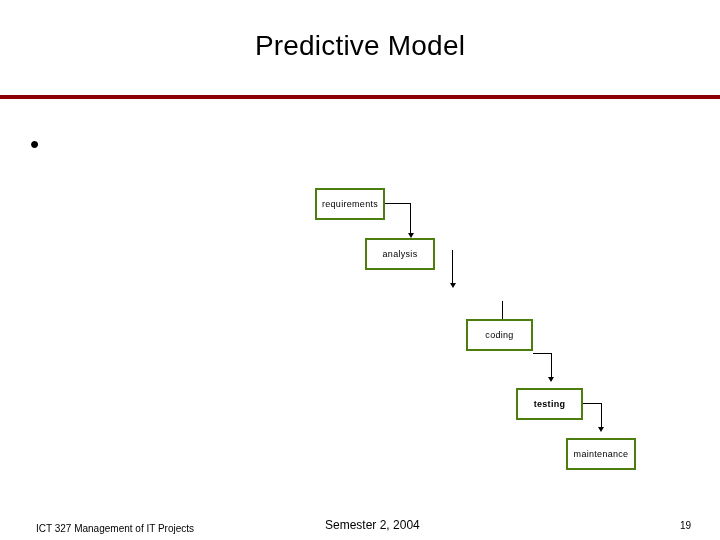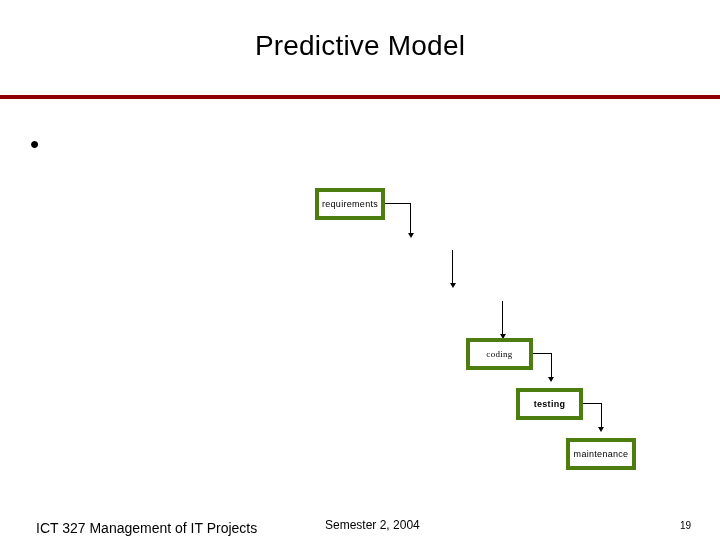--- a/index.html
+++ b/index.html
@@ -83,21 +83,21 @@
     height: 540px;
     pointer-events: none;
   }
   #diagram .node {
     pointer-events: auto;
   }
 
   .wf-box {
     position: absolute;
     box-sizing: border-box;
-    border: 4px solid #4d7c0f;
+    border: 2px solid #4d7c0f;
     background: #ffffff;
     display: flex;
     align-items: center;
     justify-content: center;
     font-size: 9px;
     line-height: 11px;
     color: #000000;
     letter-spacing: 0.3px;
     white-space: nowrap;
   }
@@ -116,21 +116,21 @@
     border-left: 3px solid transparent;
     border-right: 3px solid transparent;
     border-top: 5px solid #000000;
   }
 
   
   #footer-left {
     position: absolute;
     left: 36px;
     top: 522px;
-    font-size: 14px;
+    font-size: 10px;
     line-height: 13px;
     color: #000000;
     white-space: nowrap;
   }
   #footer-center {
     position: absolute;
     left: 325px;
     top: 519px;
     font-size: 12px;
     line-height: 13px;
@@ -165,29 +165,32 @@
   <div id="diagram">
 
     <div class="wf-box node" style="left:315px; top:188px; width:70px; height:32px;">
       <span>requirements</span>
     </div>
 
     <div class="conn conn-h" style="left:385px; top:203px; width:26px;"></div>
     <div class="conn conn-v" style="left:410px; top:203px; height:33px;"></div>
     <div class="arrowhead" style="left:408px; top:233px;"></div>
 
+    <div class="wf-box node" style="left:365px; top:238px; width:70px; height:32px;">
+      <span>analysis</span>
+    </div>
 
     <div class="conn conn-v" style="left:452px; top:250px; height:36px;"></div>
     <div class="arrowhead" style="left:450px; top:283px;"></div>
 
 
     <div class="conn conn-v" style="left:502px; top:301px; height:36px;"></div>
     <div class="arrowhead" style="left:500px; top:334px;"></div>
 
-    <div class="wf-box node" style="left:466px; top:338px; width:67px; height:32px;font-family:Liberation Serif, serif;">
+    <div class="wf-box node" style="left:466px; top:319px; width:67px; height:32px;">
       <span>coding</span>
     </div>
 
     <div class="conn conn-h" style="left:533px; top:353px; width:18px;"></div>
     <div class="conn conn-v" style="left:551px; top:353px; height:25px;"></div>
     <div class="arrowhead" style="left:548px; top:377px;"></div>
 
     <div class="wf-box node" style="left:516px; top:388px; width:67px; height:32px;font-weight:bold;">
       <span>testing</span>
     </div>

